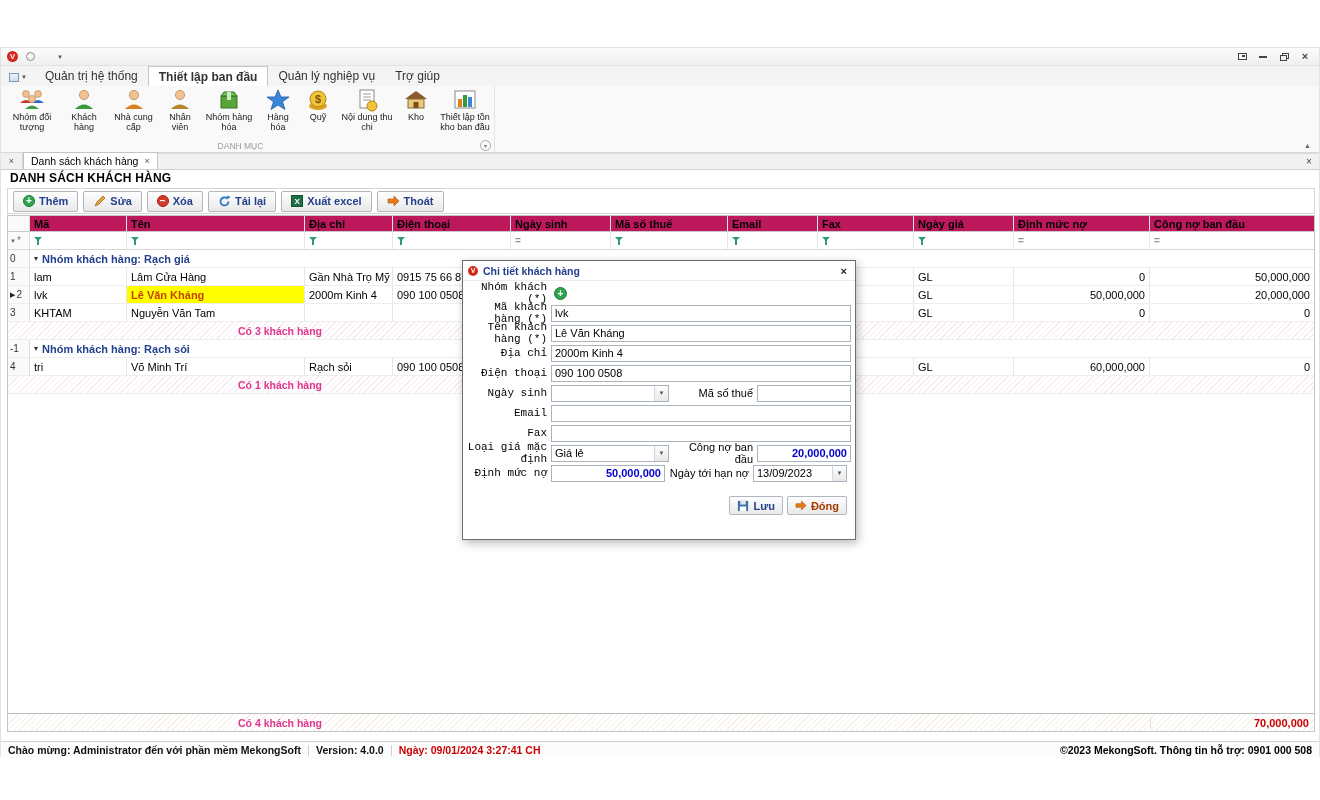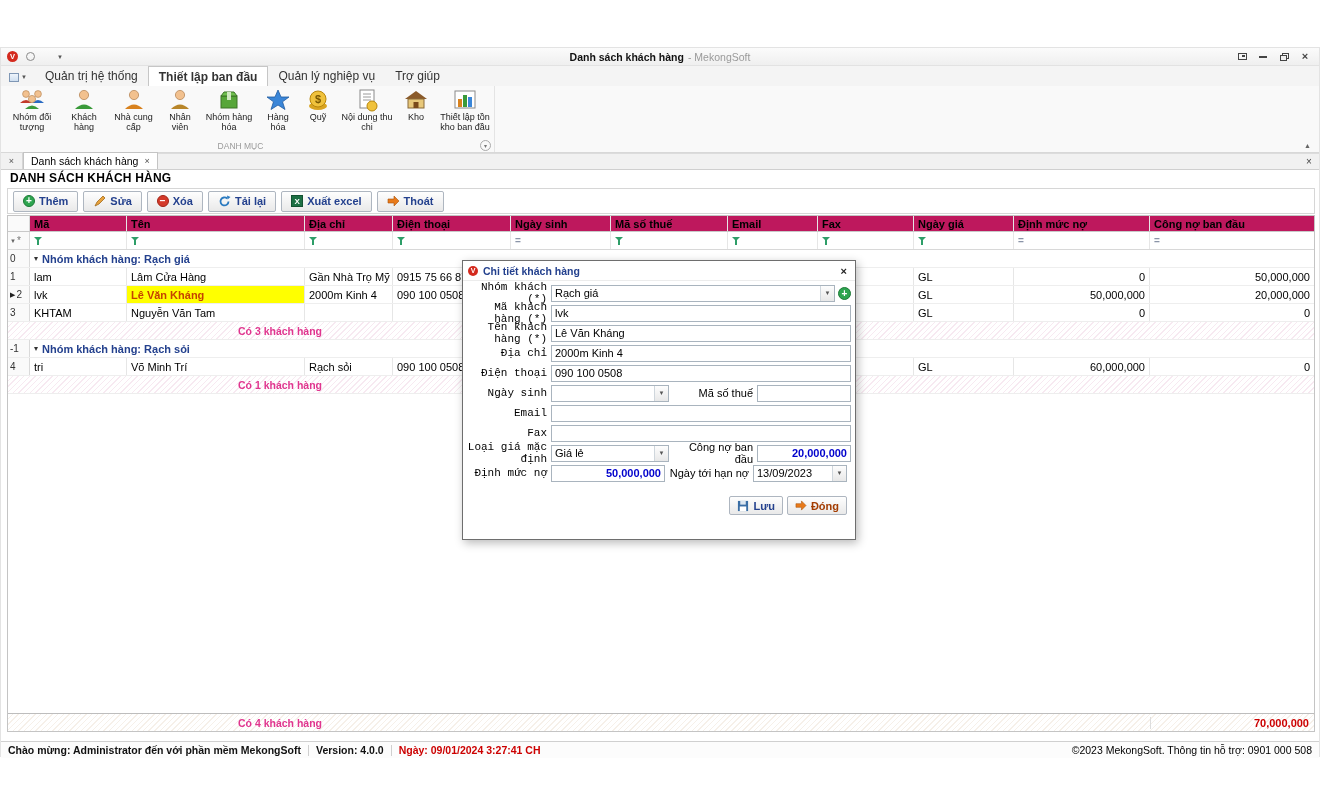--- a/index.html
+++ b/index.html
@@ -85,21 +85,21 @@
   .funnel::before { content:""; position:absolute; left:0; top:1px; border-left:4px solid transparent; border-right:4px solid transparent; border-top:4px solid #2e9e68; }
   .funnel::after { content:""; position:absolute; left:3px; top:4px; width:2px; height:5px; background:#2e9e68; }
   .eq { color:#8a94a8; font-weight:bold; font-size:10px; }
   .fstar { color:#777; font-size:10px; }
 
   
   .statusbar { position:absolute; top:693px; left:0; right:0; height:17px; border-top:1px solid #d0d0d0; background:#fcfcfc; display:flex; align-items:center; padding:0 7px; font-size:10.5px; }
   .statusbar .sep { width:1px; height:11px; background:#cfcfcf; margin:0 7px; }
   .statusbar b { font-weight:bold; color:#111; }
   .statusbar .red { color:#cc0000; font-weight:bold; }
-  .statusbar .right { margin-left:auto; font-weight:normal; }
+  .statusbar .right { margin-left:auto; font-weight:bold; }
 
   
   .dialog { position:absolute; left:462px; top:260px; width:394px; height:280px; background:#fff; border:1px solid #6e6e6e; box-shadow:2px 3px 9px rgba(0,0,0,.28); z-index:10; }
   .dlg-title { height:20px; display:flex; align-items:center; gap:5px; padding:0 5px; border-bottom:1px solid #ececec; }
   .dlg-title .logo { width:10px; height:10px; font-size:7px; }
   .dlg-title .t { font-size:10.5px; font-weight:bold; color:#24418e; }
   .dlg-title .x { margin-left:auto; font-size:11px; font-weight:bold; color:#222; padding:0 3px; }
   .dlg-body { padding:2px 4px 0 2px; }
   .dl-row { height:20px; display:flex; align-items:center; }
   .dlabel { width:86px; text-align:right; padding-right:4px; flex:none;font-family:Liberation Mono, monospace; }
@@ -119,23 +119,20 @@
 </style>
 </head>
 <body>
 
 <div class="window">
 
   <div class="titlebar">
     <div class="logo">V</div>
     <div class="qat-circle"></div>
     <div class="qat-caret">▼</div>
-    <div class="tb-title">
-      <b>Danh sách khách hàng</b><span>- MekongSoft</span>
-    </div>
     <div class="wc-group">
       <div class="wc">
           <span class="screen"></span>
         </div>
       <div class="wc">
           <span class="minus"></span>
         </div>
       <div class="wc">
           <span class="restore"></span>
         </div>
@@ -457,24 +454,20 @@
 
 <div class="dialog">
   <div class="dlg-title">
     <div class="logo">V</div>
     <span class="t">Chi tiết khách hàng</span>
     <span class="x">×</span>
   </div>
   <div class="dlg-body">
     <div class="dl-row">
       <span class="dlabel">Nhóm khách (*)</span>
-      <div class="combo c284">
-        <span class="val">Rạch giá</span>
-        <span class="arr">▼</span>
-      </div>
       <span class="plus-btn">+</span>
     </div>
     <div class="dl-row">
       <span class="dlabel">Mã khách hàng (*)</span>
       <input class="din full" value="lvk" style="">
     </div>
     <div class="dl-row">
       <span class="dlabel">Tên khách hàng (*)</span>
       <input class="din full" value="Lê Văn Kháng" style="">
     </div>

